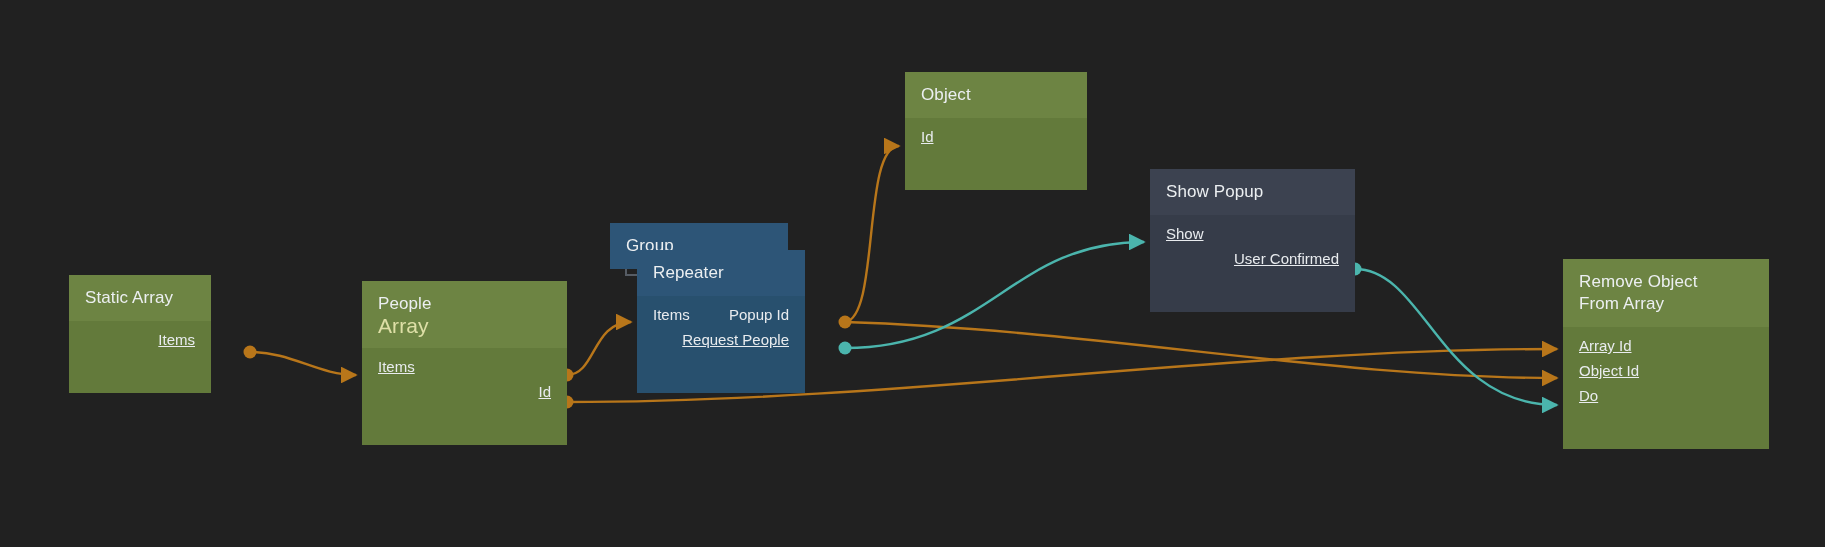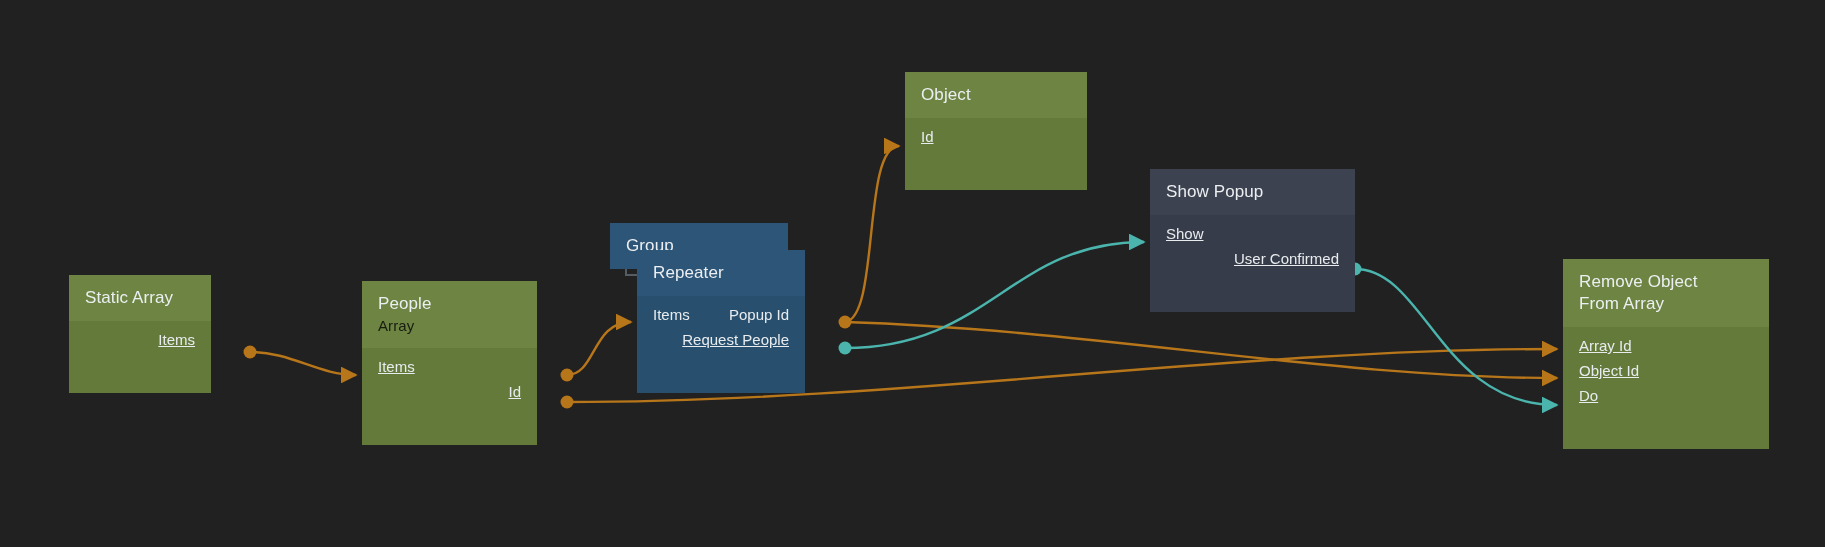--- a/index.html
+++ b/index.html
@@ -34,22 +34,22 @@
   .node-header {
     box-sizing: border-box;
     padding: 12px 16px 12px 16px;
     color: #eceff1;
     font-size: 17px;
     line-height: 22px;
     letter-spacing: .1px;
   }
   .node-header .subtitle {
     display: block;
-    color: #000000;
-    font-size: 15px;
+    color: #fef9c3;
+    font-size: 21px;
     line-height: 20px;
     margin-top: 1px;
     opacity: .78;
   }
   .node-body {
     box-sizing: border-box;
     position: relative;
     padding: 6px 0 16px 0;
   }
   .node-green .node-header { background: #6d8443; }
@@ -138,21 +138,21 @@
       <span>Static Array</span>
     </div>
     <div class="node-body">
       <div class="row out">
         <span>Items</span>
       </div>
       <div class="row spacer">&nbsp;</div>
     </div>
   </div>
 
-  <div class="node node-green" style="left:362px; top:281px; width:175px;">
+  <div class="node node-green" style="left:362px; top:281px; width:205px;">
     <div class="node-header">
       <span>People</span>
       <span class="subtitle">Array</span>
     </div>
     <div class="node-body">
       <div class="row in">
         <span>Items</span>
       </div>
       <div class="row out">
         <span>Id</span>

